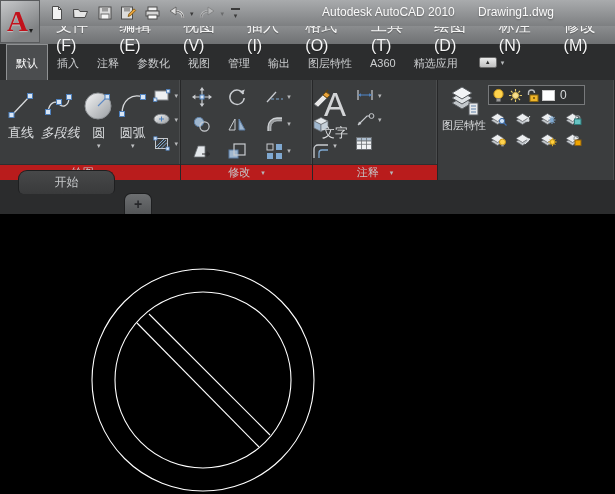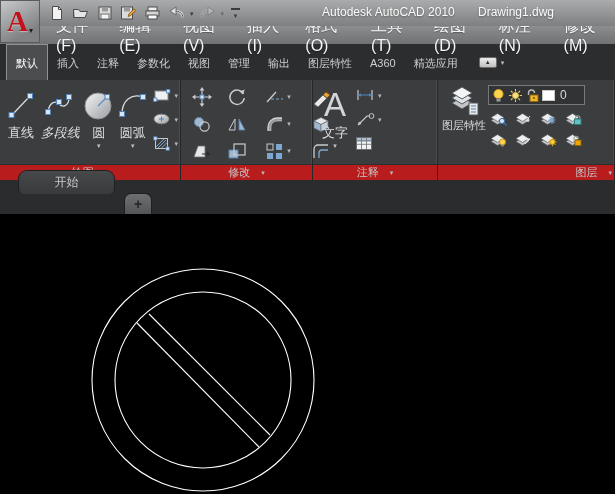--- a/index.html
+++ b/index.html
@@ -521,24 +521,20 @@
               <svg class="ic" width="19" height="16" viewBox="0 0 19 16">
                   <use href="#lyrstack"></use>
                 <path d="M10 9V7.5a2.2 2.2 0 0 1 4.4 0" fill="none" stroke="#9aa0a5" stroke-width="1.1"></path>
                 <rect x="11" y="9" width="6" height="5.5" fill="#f0a500" stroke="#8f6210"></rect>
                 </svg>
             </span>
           </div>
         </div>
       </div>
     </div>
-    <div class="panel-title">
-      <span>图层</span>
-      <span class="caret">▾</span>
-    </div>
   </div>
 </div>
 
 <div class="doctabs">
   <div class="dtab dtab-start">
     <span>开始</span>
   </div>
   <div class="newtab">
     <span>+</span>
   </div>

